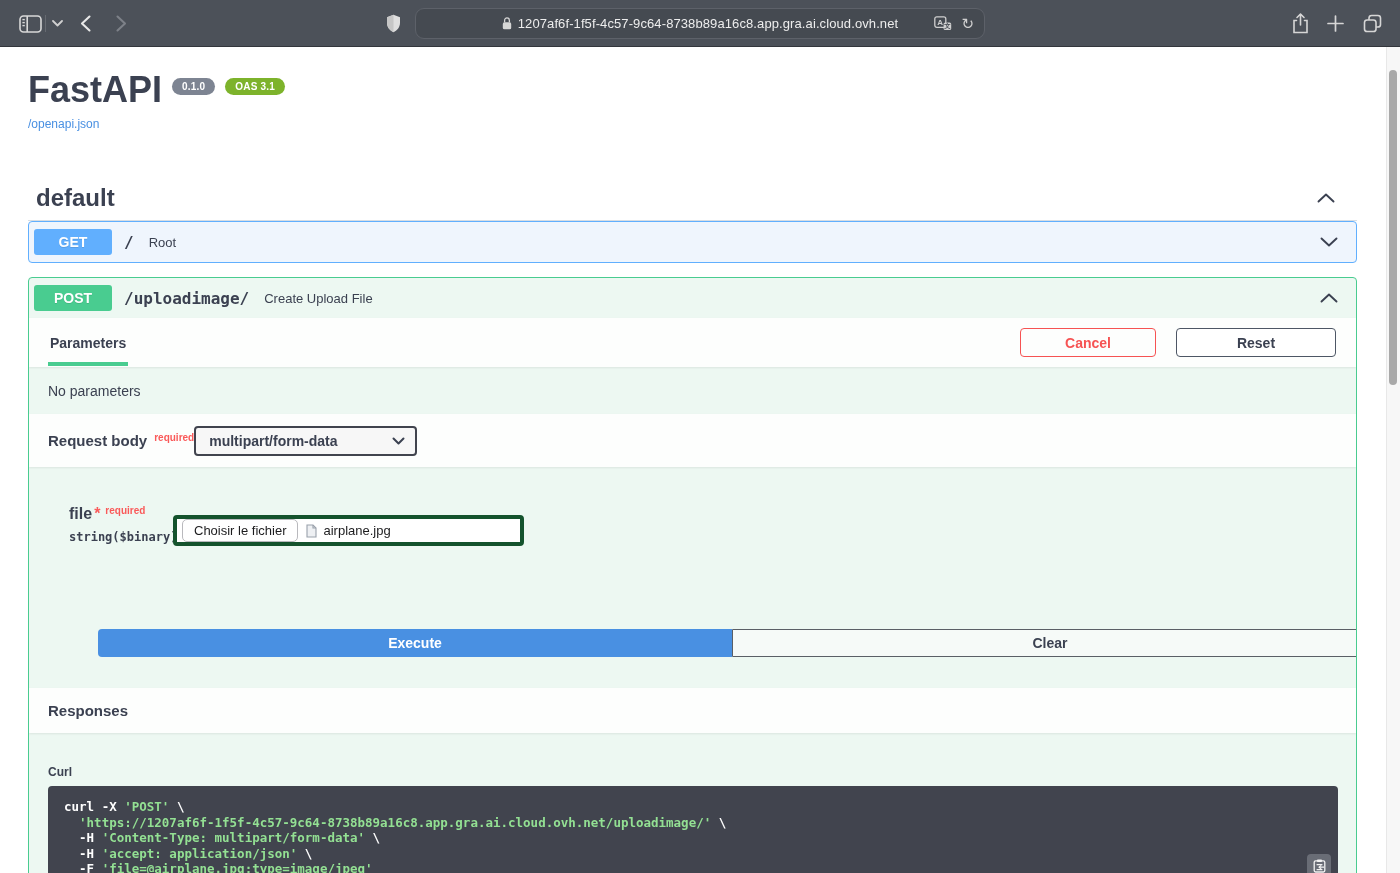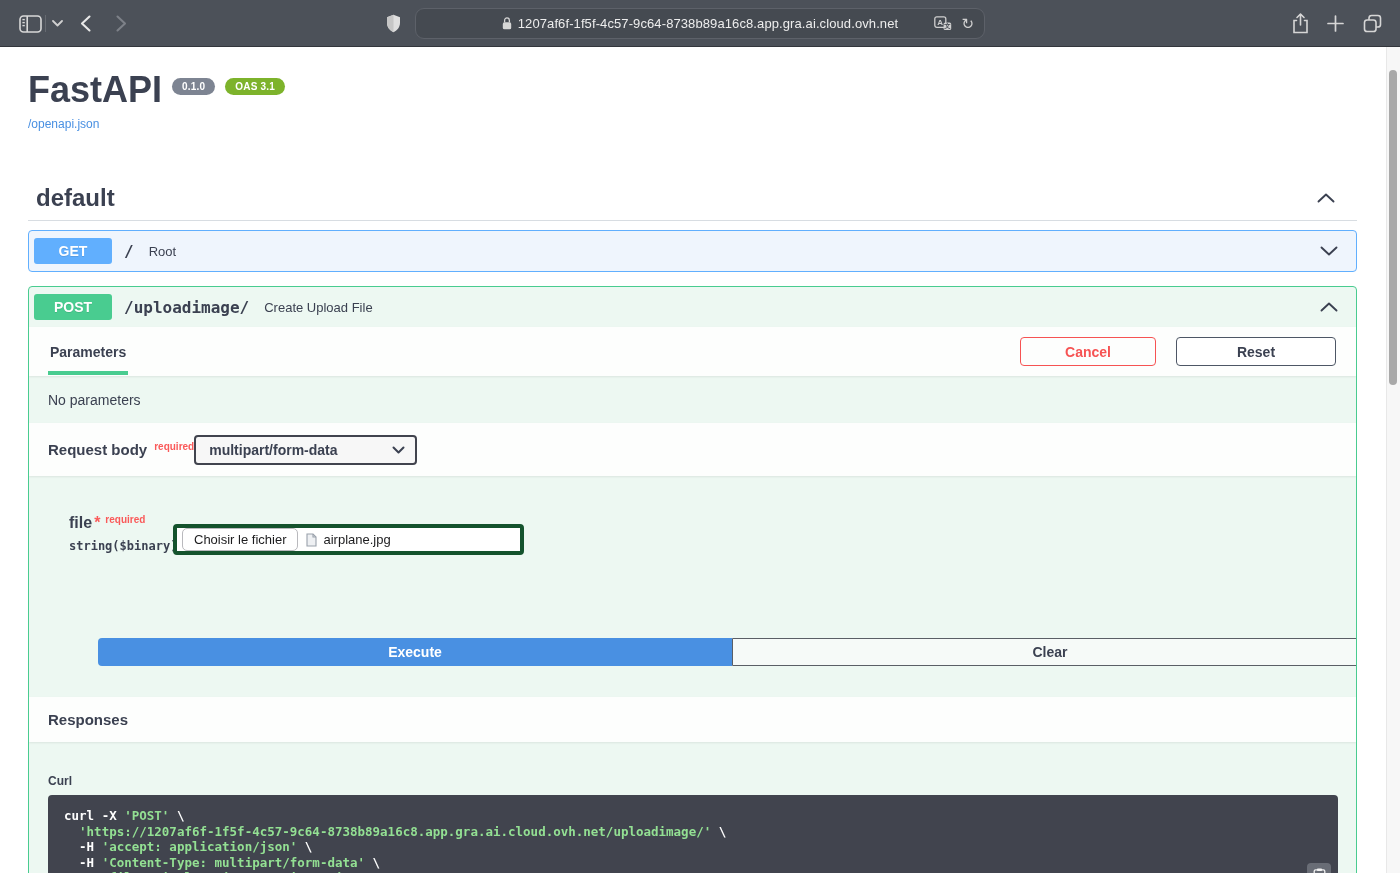--- a/index.html
+++ b/index.html
@@ -39,21 +39,21 @@
   .spec-link { display:inline-block; margin-top:6px; font-size:12px; color:var(--c-link,#4990e2);
     text-decoration:none; cursor:pointer; }
 
   
   .tag-section { margin-top:52px; }
   .tag-header { display:flex; align-items:center; justify-content:space-between;
     padding:0 18px 8px 8px; border-bottom:1px solid #d8dde2; cursor:pointer; }
   .tag-title { font-size:24px; font-weight:bold; color:var(--c-text,#3b4151); }
 
   
-  .opblock { border-radius:4px; margin-top:9px; }
+  .opblock { border-radius:4px; }
   .opblock-get { background:#eff5fd; border:1px solid var(--c-get,#61affe); height:42px;
     display:flex; align-items:center; padding:0 14px 0 5px; cursor:pointer; }
   .opblock-post { background:#edf8f2; border:1px solid var(--c-post,#49cc90);
     margin-top:14px; height:645px; overflow:hidden; }
   .op-summary { display:flex; align-items:center; padding:0 14px 0 5px; height:40px; cursor:pointer; }
   .method-badge { width:78px; height:26px; border-radius:3px; color:#fff; font-weight:bold;
     font-size:14px; display:flex; align-items:center; justify-content:center;
     text-shadow:0 1px 0 rgba(0,0,0,.1); }
   .method-get { background:var(--c-get,#61affe); }
   .method-post { background:var(--c-post,#49cc90); }
@@ -293,22 +293,22 @@
 
         <div class="sec-bar responses-bar">
           <span class="sec-title">Responses</span>
         </div>
 
         <div class="curl-area">
           <div class="curl-label">Curl</div>
           <div class="curl-pre">
             <div class="code-line"><span class="tok-plain">curl</span><span class="tok-plain"> -X </span><span class="tok-str">'POST'</span><span class="tok-plain"> \</span></div>
               <div class="code-line"><span class="tok-plain">  </span><span class="tok-str">'https://1207af6f-1f5f-4c57-9c64-8738b89a16c8.app.gra.ai.cloud.ovh.net/uploadimage/'</span><span class="tok-plain"> \</span></div>
+              <div class="code-line"><span class="tok-plain">  -H </span><span class="tok-str">'Content-Type: multipart/form-data'</span><span class="tok-plain"> \</span></div>
               <div class="code-line"><span class="tok-plain">  -H </span><span class="tok-str">'accept: application/json'</span><span class="tok-plain"> \</span></div>
-              <div class="code-line"><span class="tok-plain">  -H </span><span class="tok-str">'Content-Type: multipart/form-data'</span><span class="tok-plain"> \</span></div>
               <div class="code-line"><span class="tok-plain">  -F </span><span class="tok-str">'file=@airplane.jpg;type=image/jpeg'</span></div>
               <button class="copy-btn">
               <svg width="13" height="14" viewBox="0 0 13 14">
                 <rect x="1.2" y="1.8" width="10.6" height="11.2" rx="1.4" fill="none" stroke="#f2f2f2" stroke-width="1.3"></rect>
                 <rect x="4" y="0.6" width="5" height="2.4" rx="0.8" fill="#f2f2f2"></rect>
                 <line x1="3.6" y1="5.6" x2="9.4" y2="5.6" stroke="#f2f2f2" stroke-width="1.1"></line>
                 <line x1="3.6" y1="10.6" x2="9.4" y2="10.6" stroke="#f2f2f2" stroke-width="1.1"></line>
                 <polyline points="8.2,6.4 6,8.2 8.2,9.9" fill="none" stroke="#f2f2f2" stroke-width="1.2" stroke-linejoin="round"></polyline>
                 <line x1="6.2" y1="8.2" x2="11" y2="8.2" stroke="#f2f2f2" stroke-width="1.2"></line>
               </svg>

